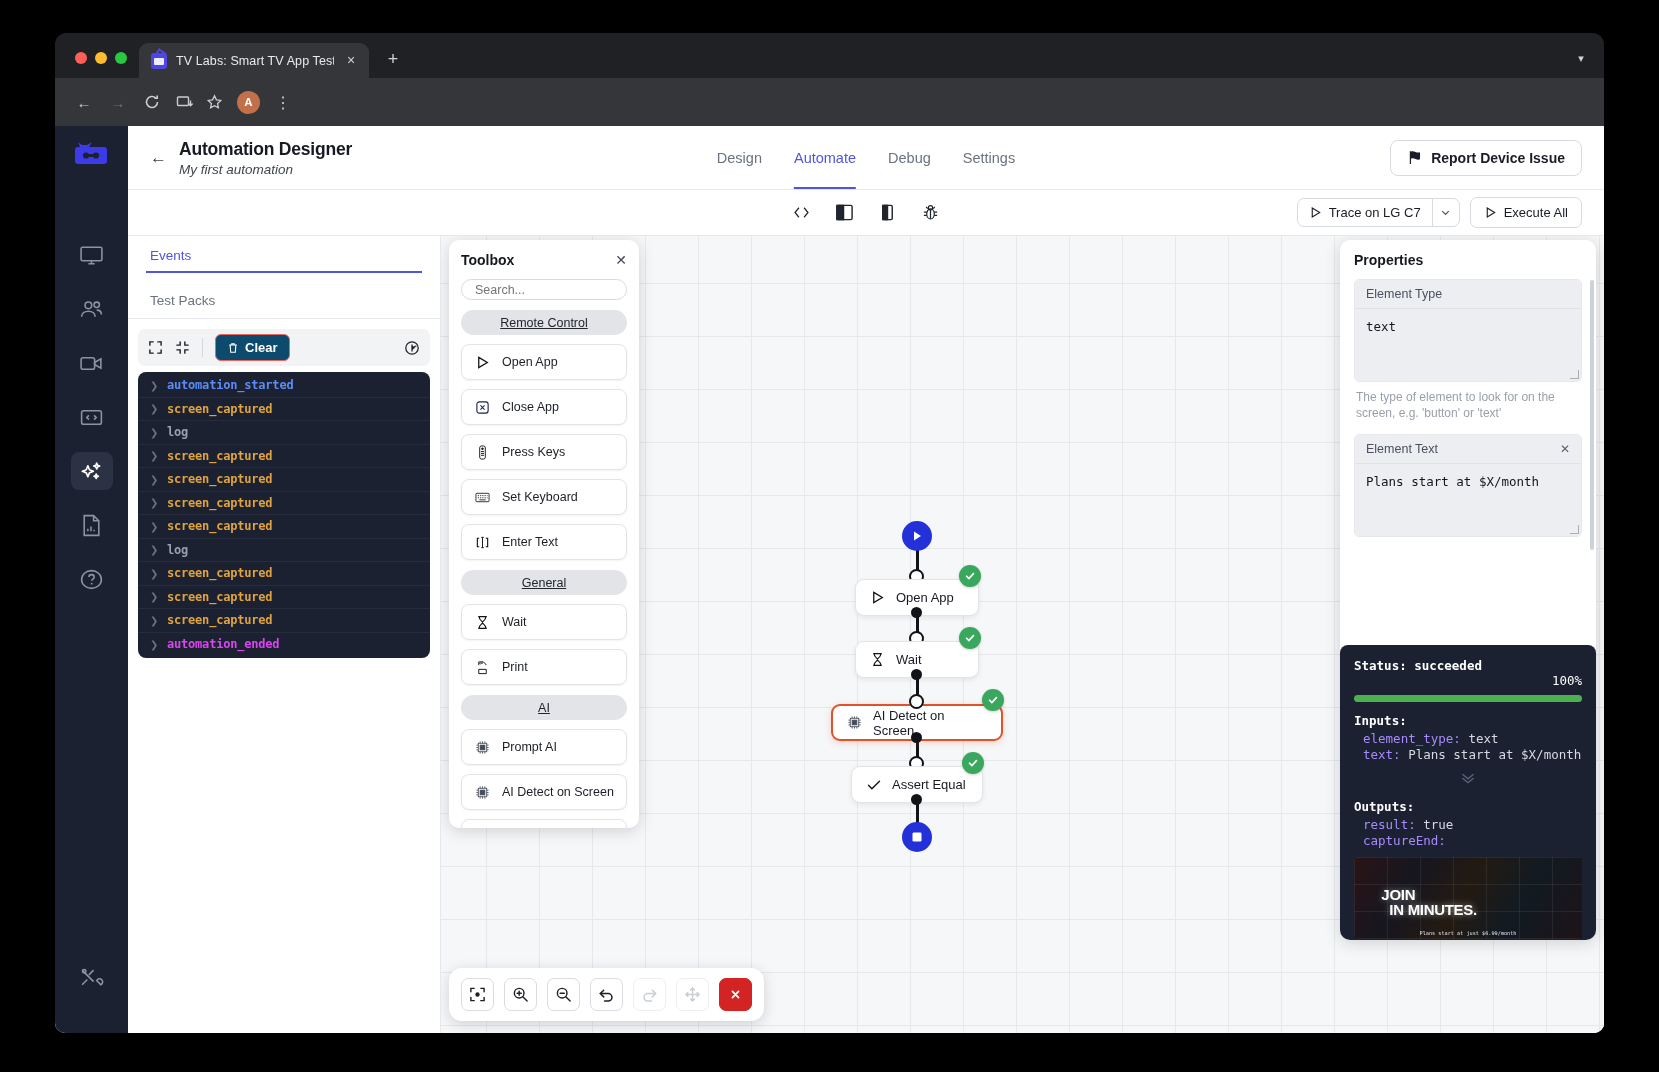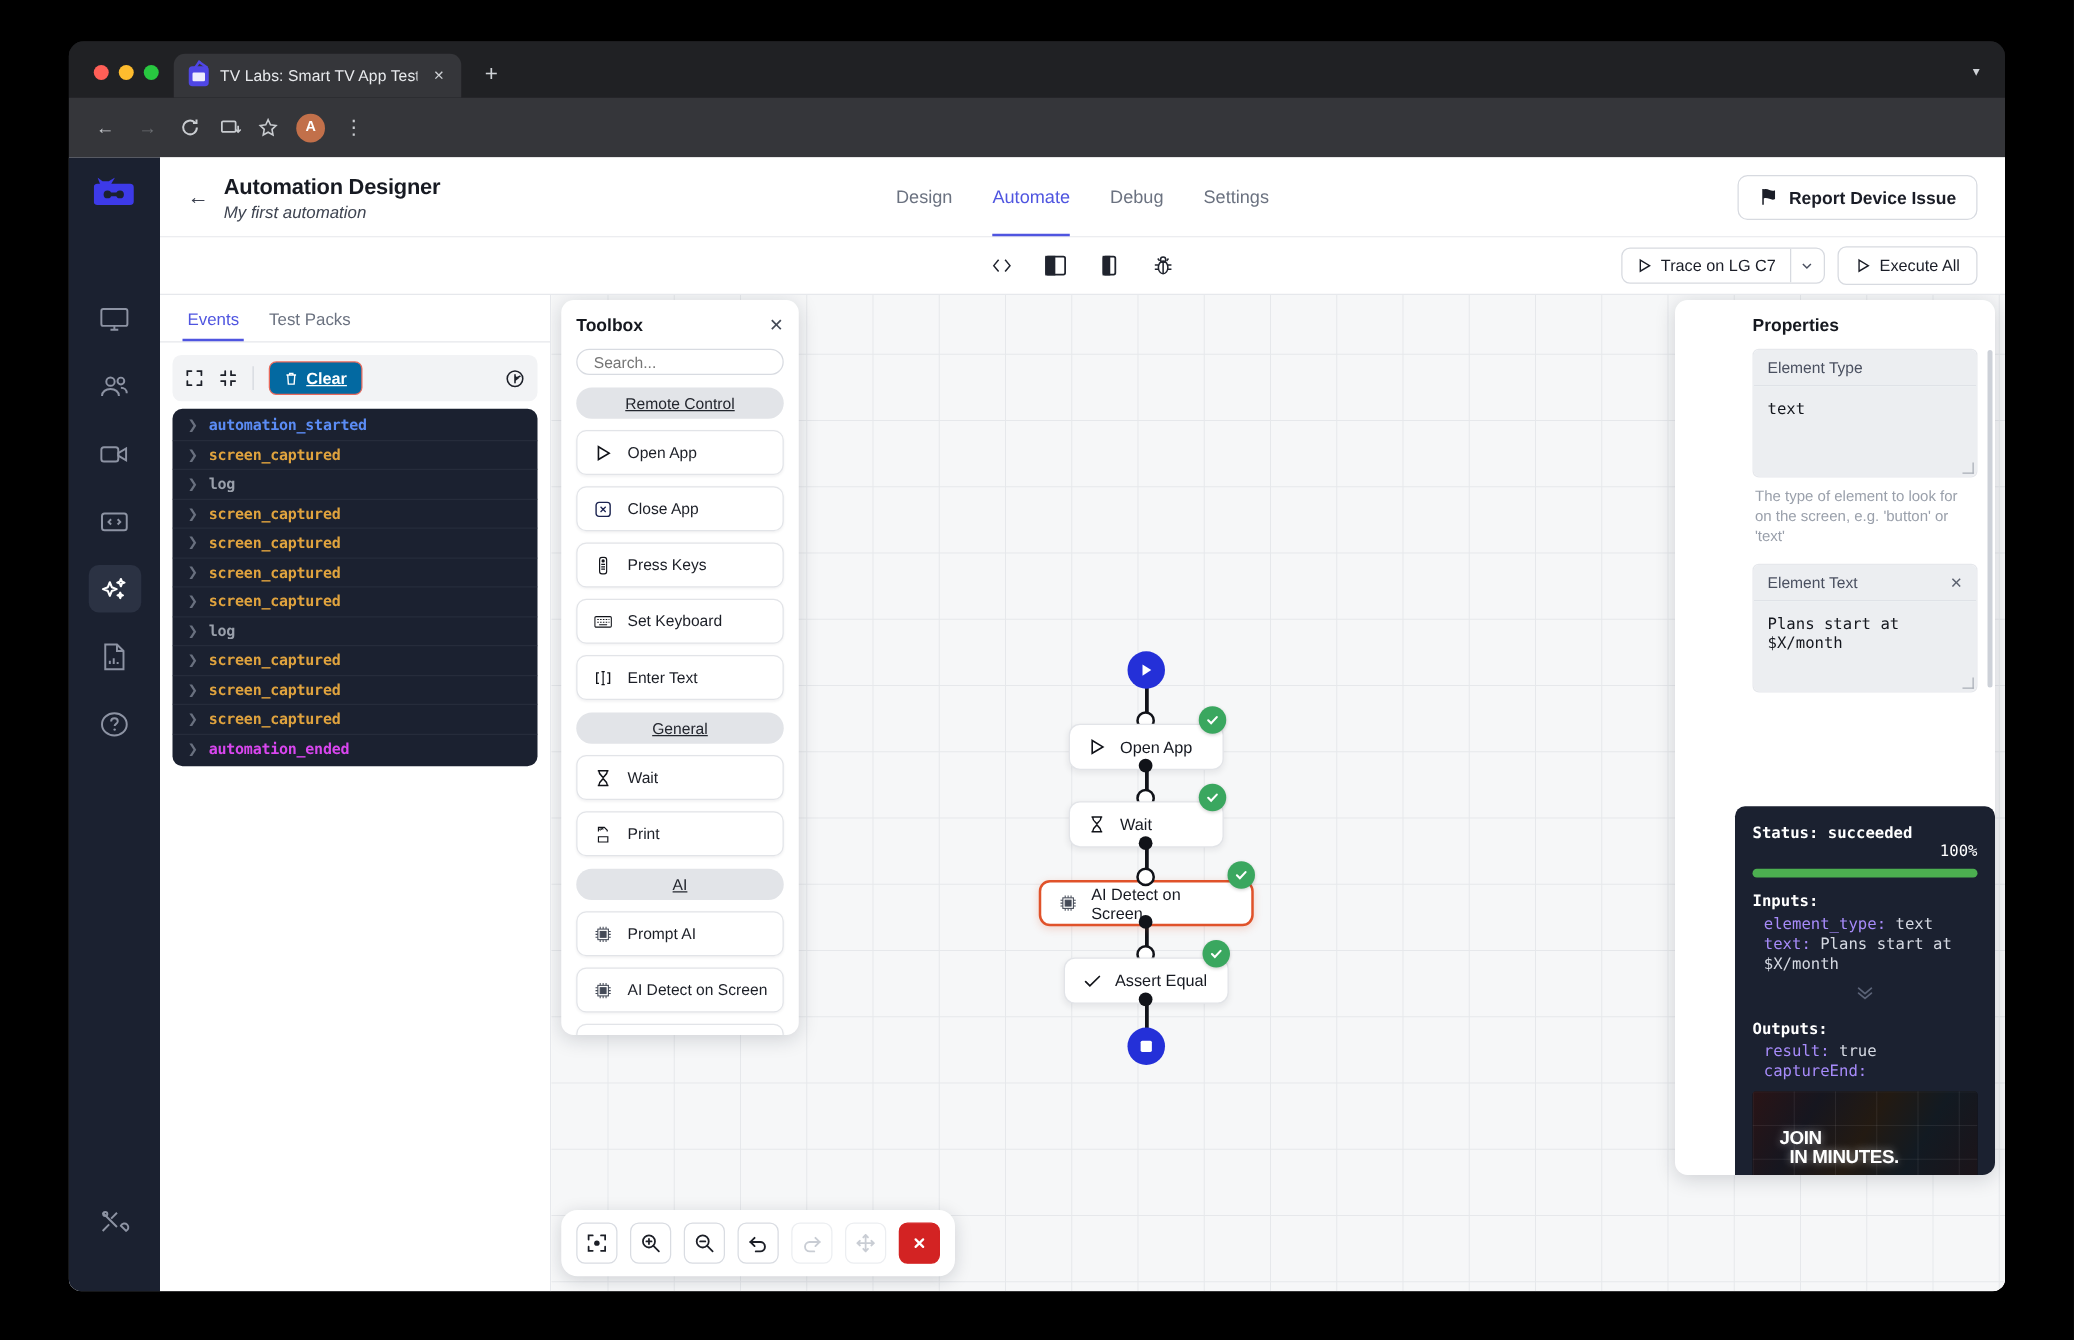--- a/index.html
+++ b/index.html
@@ -154,36 +154,36 @@
     padding: 7px 13px; font-size: 13px; color: #1a1d27; background: #fff; cursor: pointer;
   }
 
   .body-row { flex: 1; display: flex; min-height: 0; position: relative; }
 
   
   .events-panel {
     width: 313px; flex: 0 0 313px; border-right: 1px solid #e6e8ec;
     display: flex; flex-direction: column; background: #fff;
   }
-  .ev-tabs { display: flex; gap: 8px; padding: 0 14px; border-bottom: 1px solid #e6e8ec; }
+  .ev-tabs { display: flex; gap: 8px; padding: 0 14px; border-bottom: 1px solid #e6e8ec; flex-direction: column; }
   .ev-tab {
     font-size: 13.5px; color: #6b7280; padding: 12px 8px 10px; cursor: pointer; position: relative;
   }
   .ev-tab.active { color: #4f55e0; }
   .ev-tab.active::after { content:""; position:absolute; left:4px; right:4px; bottom:0; height:2.5px; background:#4f55e0; }
   .ev-toolbar {
     margin: 10px 10px 6px; background: #f2f3f5; border-radius: 7px;
     height: 37px; display: flex; align-items: center; padding: 0 10px; gap: 12px;
   }
   .ev-tb-icon { color: #1d2029; cursor: pointer; display: flex; align-items: center; }
   .ev-divider { width: 1px; height: 19px; background: #d4d7dd; }
   .clear-btn {
     display: flex; align-items: center; gap: 6px;
-    background: #0369a1; border: 1px solid #e8695c; border-radius: 6px;
-    color: #fff; font-size: 13px; font-weight: bold; padding: 5px 11px; cursor: pointer; text-decoration: underline;
+    background: #0c4a6e; border: 1px solid #e8695c; border-radius: 6px;
+    color: #fff; font-size: 13px; font-weight: bold; padding: 5px 11px; cursor: pointer;
   }
   .ev-tb-right { margin-left: auto; color: #1d2029; cursor: pointer; display: flex; align-items: center; }
   .ev-list {
     margin: 0 10px 10px; background: #1b2130; border-radius: 8px;
     flex: 0 0 auto; max-height: 292px; overflow: hidden; padding: 2px 0;
   }
   .ev-row {
     display: flex; align-items: center; gap: 9px; padding: 3px 12px; height: 23.5px;
     border-bottom: 1px solid #262c3b; cursor: pointer;
   }
@@ -267,21 +267,21 @@
   }
   .ct-btn.disabled { color: #c9cdd4; border-color: #eceef1; }
   .ct-btn.danger { background: #d32323; border-color: #d32323; color: #fff; }
 
   
   .props {
     position: absolute; right: 8px; top: 4px; width: 256px;
     background: #fff; border-radius: 10px; box-shadow: 0 3px 16px rgba(20,25,40,.17);
     z-index: 20; height: 700px; overflow: hidden;
   }
-  .props-inner { padding: 12px 14px 0; position: relative; height: 100%; margin-left: 48px; }
+  .props-inner { padding: 12px 14px 0; position: relative; height: 100%; }
   .props-title { font-size: 14px; font-weight: bold; color: #15181f; margin-bottom: 11px; }
   .field { border-radius: 5px; overflow: hidden; border: 1px solid #e6e8ec; margin-bottom: 0; }
   .field-label {
     background: #eceef1; height: 29px; display: flex; align-items: center; padding: 0 11px;
     font-size: 12.5px; color: #4a5060; border-bottom: 1px solid #dfe2e7; position: relative;
   }
   .field-clear { margin-left: auto; color: #5c6270; font-size: 12px; cursor: pointer; }
   .field-body {
     background: #eceef1; min-height: 72px; padding: 10px 11px;
     font-family: "DejaVu Sans Mono", monospace; font-size: 12.5px; color: #14171e;

